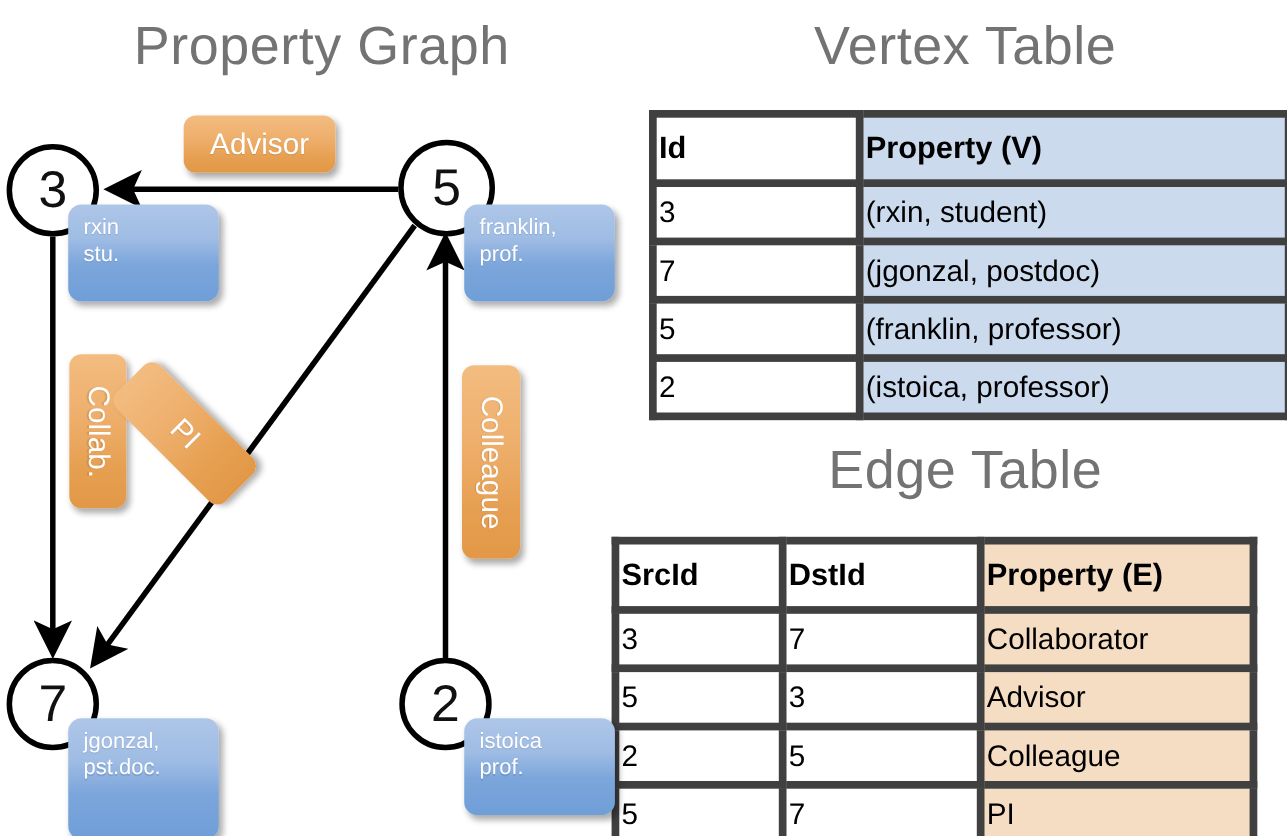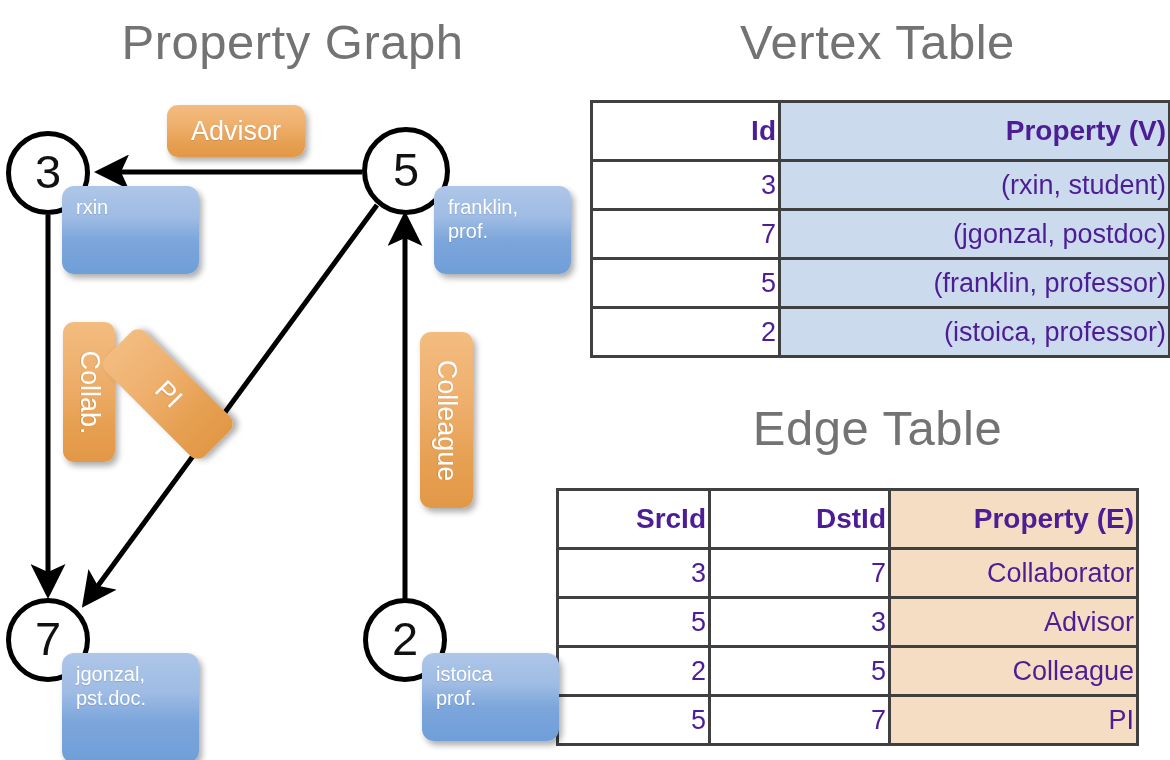--- a/index.html
+++ b/index.html
@@ -95,25 +95,25 @@
   .ebox .lbl { white-space: nowrap; }
   .vert .lbl { transform: rotate(90deg); }
 
   
   table.gtable {
     position: absolute;
     border-collapse: collapse;
     table-layout: fixed;
   }
   table.gtable td, table.gtable th {
-    border: 3px solid #404040;
-    text-align: right;
+    border: 7px solid #404040;
+    text-align: left;
     font-weight: 300;
     font-size: 27px;
-    color: #4c1d95;
+    color: #000000;
     height: 46px;
     padding: 0 2px;
     background: #ffffff;
   }
   table.gtable th {
     font-weight: 700;
     font-size: 28px;
     height: 56px;
   }
   .cell-v { background: #ccdaee !important; }
@@ -155,23 +155,24 @@
   </div>
   <div class="node" style="left:6px; top:598px; width:84px; height:84px;">
     <span>7</span>
   </div>
   <div class="node" style="left:363px; top:598px; width:84px; height:84px;">
     <span>2</span>
   </div>
 
   <div class="pbox" style="left:62px; top:186px; width:137px; height:88px;">
     <div>rxin</div>
-  </div>
-
-  <div class="pbox" style="left:434px; top:186px; width:137px; height:88px;">
+    <div>stu.</div>
+  </div>
+
+  <div class="pbox" style="left:422px; top:186px; width:137px; height:88px;">
     <div>franklin,</div>
     <div>prof.</div>
   </div>
 
   <div class="pbox" style="left:62px; top:653px; width:137px; height:110px;">
     <div>jgonzal,</div>
     <div>pst.doc.</div>
   </div>
 
   <div class="pbox" style="left:422px; top:653px; width:137px; height:88px;">

